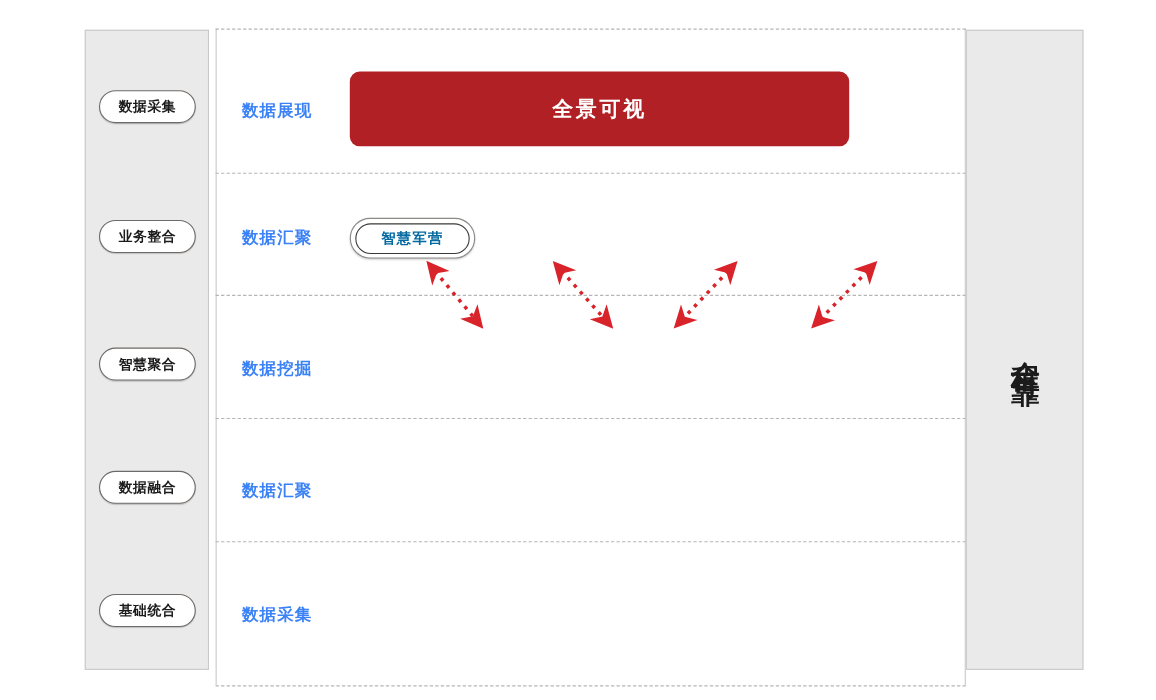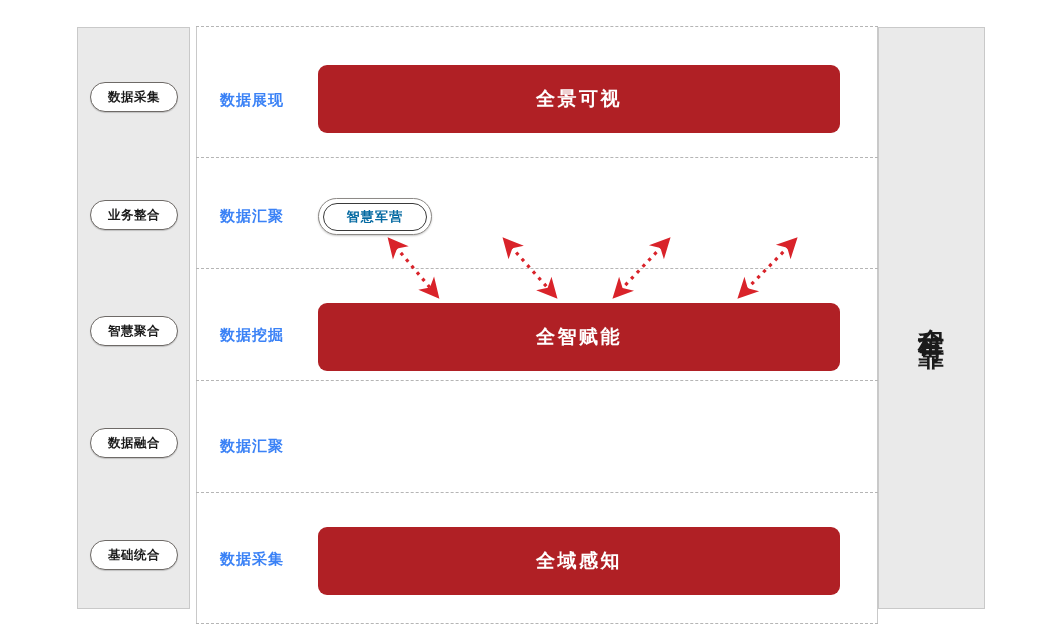--- a/index.html
+++ b/index.html
@@ -68,21 +68,21 @@
     text-align:left;
     font-size:15px;
     font-weight:700;
     color:#3b82f6;
     letter-spacing:1px;
   }
 
   .bigbox{
     position:absolute;
     left:318px;
-    width:522px;
+    width:454px;
     background:#b02025;
     border-radius:9px;
     display:flex;
     align-items:center;
     justify-content:center;
     color:#ffffff;
     font-size:19px;
     font-weight:700;
     letter-spacing:2.5px;
     box-sizing:border-box;
@@ -180,22 +180,20 @@
   <div class="hdash" style="top:492px"></div>
   <div class="hdash" style="top:623px"></div>
 
   <div class="row-label" style="top:91px">数据展现</div>
   <div class="row-label" style="top:207px">数据汇聚</div>
   <div class="row-label" style="top:326px">数据挖掘</div>
   <div class="row-label" style="top:437px">数据汇聚</div>
   <div class="row-label" style="top:550px">数据采集</div>
 
   <div class="bigbox" style="top:65px;height:68px">全景可视</div>
-  <div class="bigbox" style="top:303px;height:68px">全智赋能</div>
-  <div class="bigbox" style="top:527px;height:68px">全域感知</div>
 
   <div class="app-pill" style="left:318px;width:114px">
     <div class="inner">
         <span>智慧军营</span>
       </div>
   </div>
 
   <svg class="arrows" viewBox="0 0 1051 636">
     <defs>
       <marker id="ah" viewBox="0 0 12 12" refX="9.5" refY="6" markerWidth="7" markerHeight="7" orient="auto-start-reverse">

